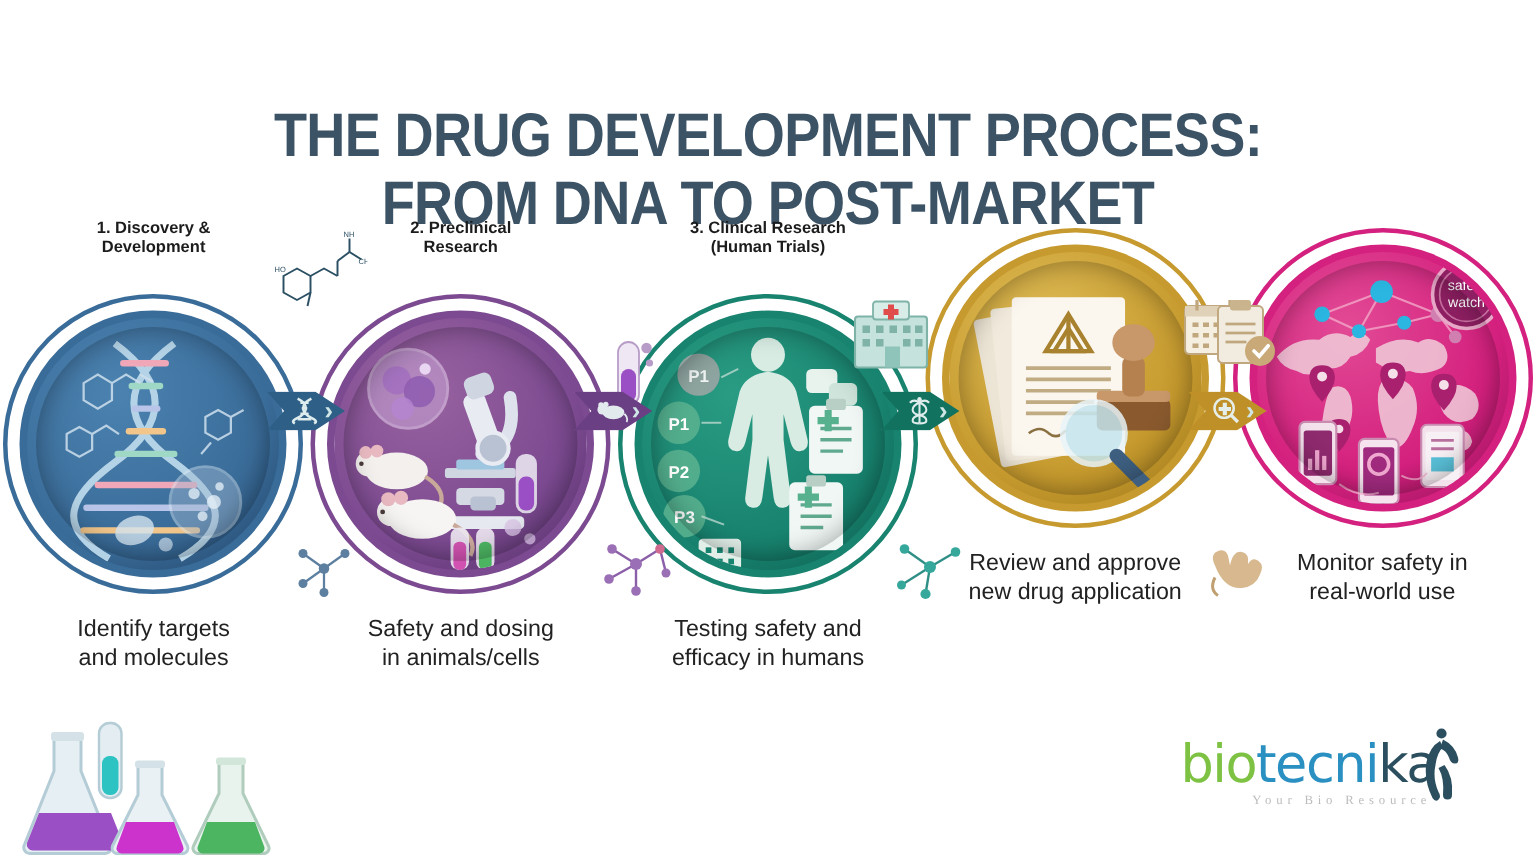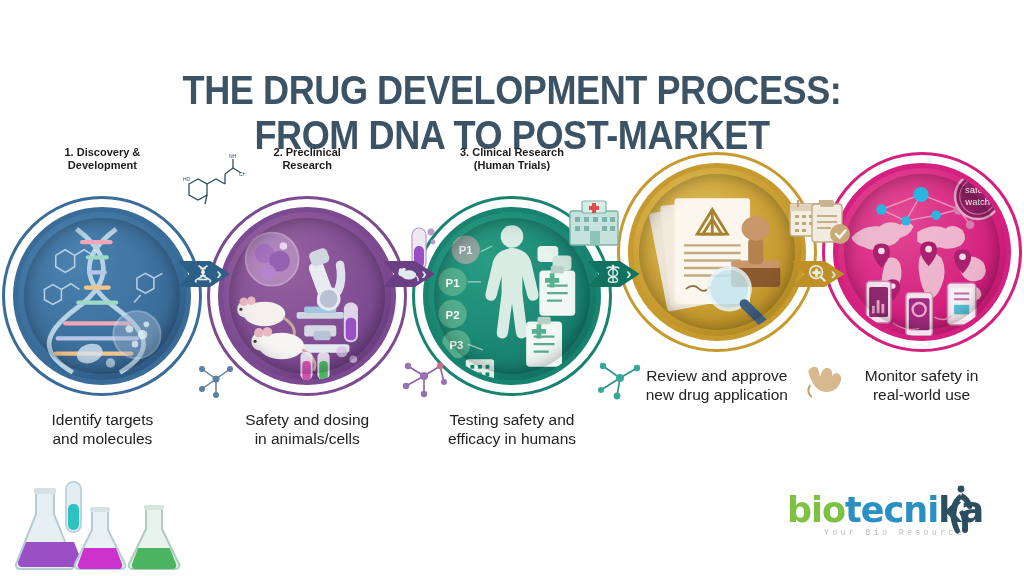--- a/index.html
+++ b/index.html
@@ -97,26 +97,26 @@
 
   
   .deco { position:absolute; z-index:4; }
 
   
   #flasks { position:absolute; left:14px; bottom:4px; width:175px; height:92px; }
 
   
   #logo { position:absolute; right:22px; bottom:24px; width:215px; height:62px; }
   .logo-text {
-    font-size:35px; font-weight:bold; letter-spacing:-1px;
+    font-size:35px; font-weight:normal; letter-spacing:-1px;
     font-family:"DejaVu Sans", sans-serif;
   }
   .logo-tag {
     font-size:8.5px; letter-spacing:3.2px; color:#bcbcbc;
-    text-align:center; margin-top:-4px; font-family:Liberation Mono, monospace;
+    text-align:center; margin-top:-4px; font-family:Liberation Serif, serif;
   }
 </style>
 </head>
 <body>
 
 <div id="title">
   <span>THE DRUG DEVELOPMENT PROCESS:</span>
   <span class="l2">FROM DNA TO POST-MARKET</span>
 </div>
 

